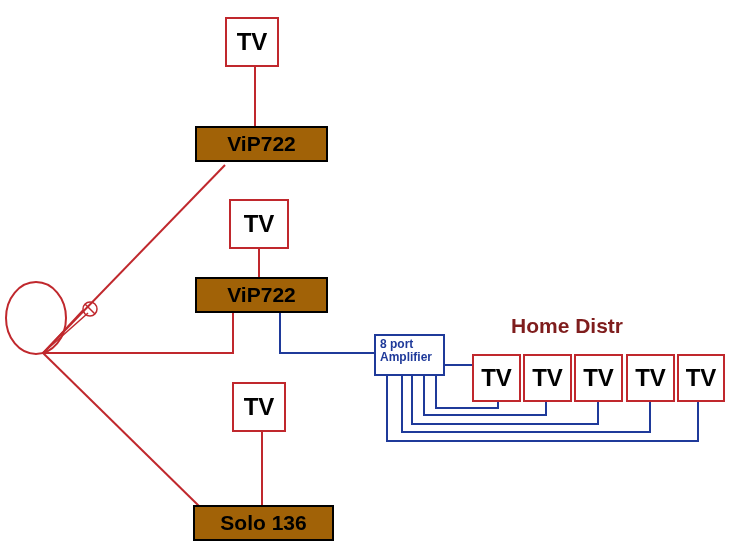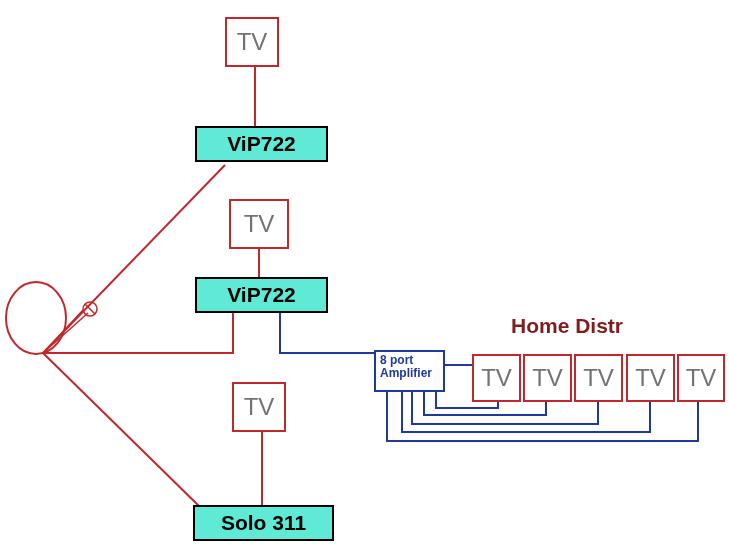--- a/index.html
+++ b/index.html
@@ -1,20 +1,20 @@
 <!DOCTYPE html>
 <html><head>
 <meta charset="utf-8">
 <style>
   html, body { margin:0; padding:0; background:#ffffff; }
   body { width:729px; height:546px; position:relative; overflow:hidden; font-family:"Liberation Sans", sans-serif; }
   svg { position:absolute; left:0; top:0; }
-  .tvbox { position:absolute; border:2px solid #c0282d; background:#fff; box-sizing:border-box; display:flex; align-items:center; justify-content:center; color:#737373; font-weight:normal; font-size:24px; }
-  .recv { position:absolute; border:2px solid #000; background:#5eead4; box-sizing:border-box; display:flex; align-items:center; justify-content:center; color:#000; font-weight:bold; font-size:21px; }
-  .amp { position:absolute; border:2px solid #1f3a9a; background:#fff; box-sizing:border-box; color:#1f3a9a; font-weight:bold; font-size:12px; line-height:13px; padding:2px 4px;margin-top:16px; }
+  .tvbox { position:absolute; border:2px solid #c0282d; background:#fff; box-sizing:border-box; display:flex; align-items:center; justify-content:center; color:#000000; font-weight:bold; font-size:24px; }
+  .recv { position:absolute; border:2px solid #000; background:#a16207; box-sizing:border-box; display:flex; align-items:center; justify-content:center; color:#000; font-weight:bold; font-size:21px; }
+  .amp { position:absolute; border:2px solid #1f3a9a; background:#fff; box-sizing:border-box; color:#1f3a9a; font-weight:bold; font-size:12px; line-height:13px; padding:2px 4px; }
   .title { position:absolute; color:#7f1d1d; font-weight:bold; font-size:21px; }
 </style>
 </head>
 <body>
 
 <svg width="729" height="546">
 
   <ellipse cx="36" cy="318" rx="30" ry="36" fill="none" stroke="#c0282d" stroke-width="2"></ellipse>
   <circle cx="90" cy="309" r="7" fill="none" stroke="#c0282d" stroke-width="1.5"></circle>
   <line x1="85" y1="304" x2="95" y2="314" stroke="#c0282d" stroke-width="1.5"></line>
@@ -40,21 +40,21 @@
   <polyline points="387,375 387,441 698,441 698,400" fill="none" stroke="#1f3a9a" stroke-width="2"></polyline>
 </svg>
 
 <div class="tvbox" style="left:225px;top:17px;width:54px;height:50px;">TV</div>
 <div class="recv" style="left:195px;top:126px;width:133px;height:36px;">ViP722</div>
 
 <div class="tvbox" style="left:229px;top:199px;width:60px;height:50px;">TV</div>
 <div class="recv" style="left:195px;top:277px;width:133px;height:36px;">ViP722</div>
 
 <div class="tvbox" style="left:232px;top:382px;width:54px;height:50px;">TV</div>
-<div class="recv" style="left:193px;top:505px;width:141px;height:36px;">Solo 311</div>
+<div class="recv" style="left:193px;top:505px;width:141px;height:36px;">Solo 136</div>
 
 <div class="amp" style="left:374px;top:334px;width:71px;height:42px;">
   <div>8 port</div>
   <div>Amplifier</div>
 </div>
 
 <div class="title" style="left:511px;top:314px;">Home Distr</div>
 <div class="tvbox" style="left:472px;top:354px;width:49px;height:48px;">TV</div>
 <div class="tvbox" style="left:523px;top:354px;width:49px;height:48px;">TV</div>
 <div class="tvbox" style="left:574px;top:354px;width:49px;height:48px;">TV</div>

